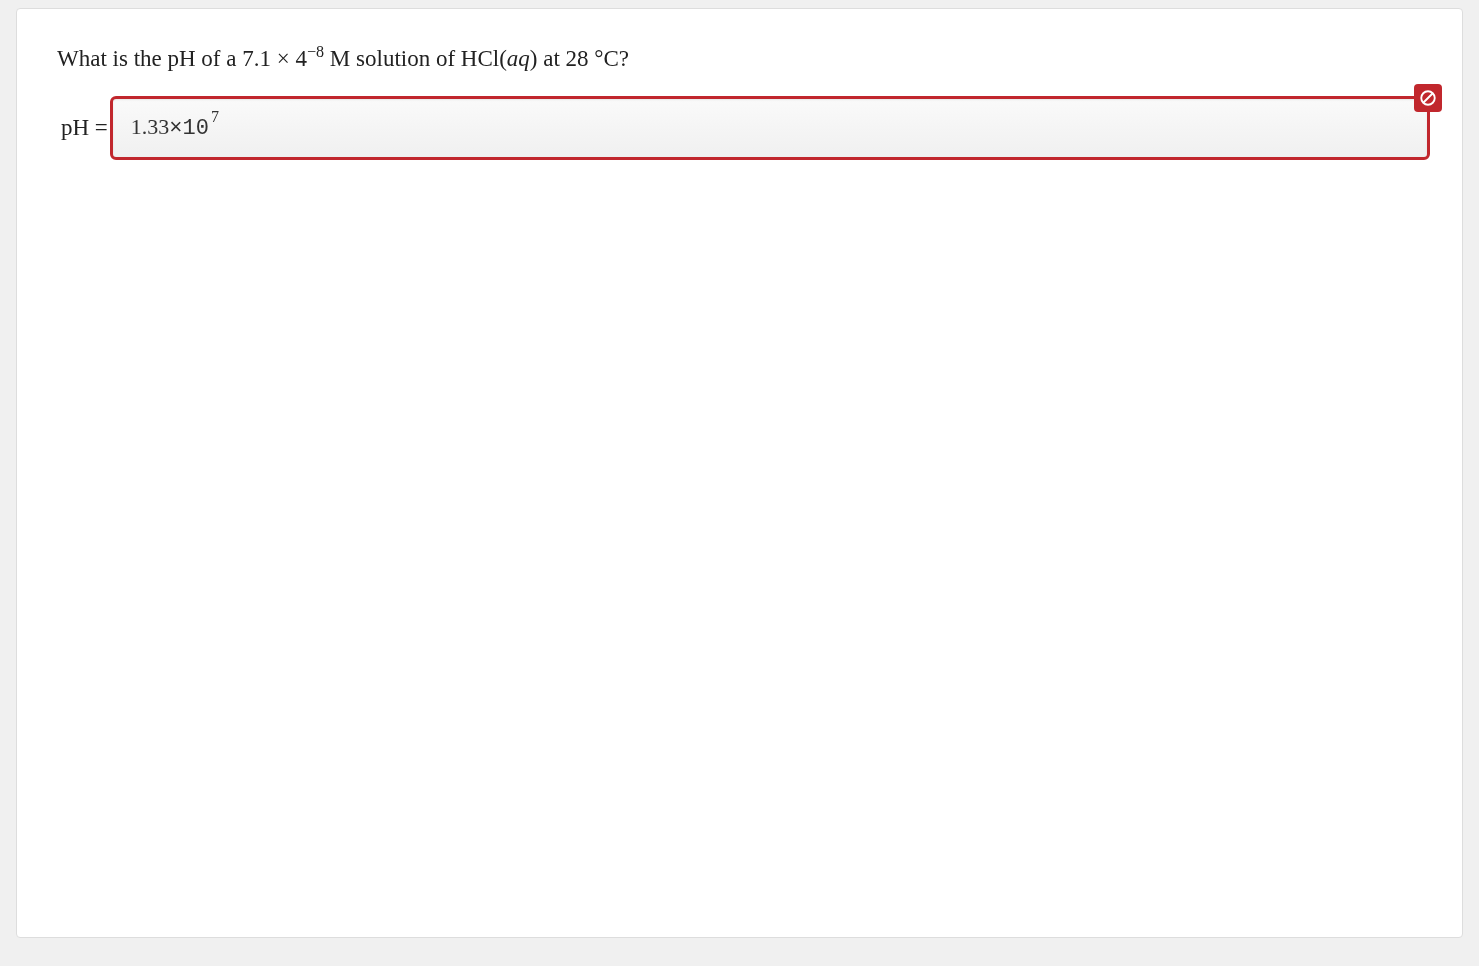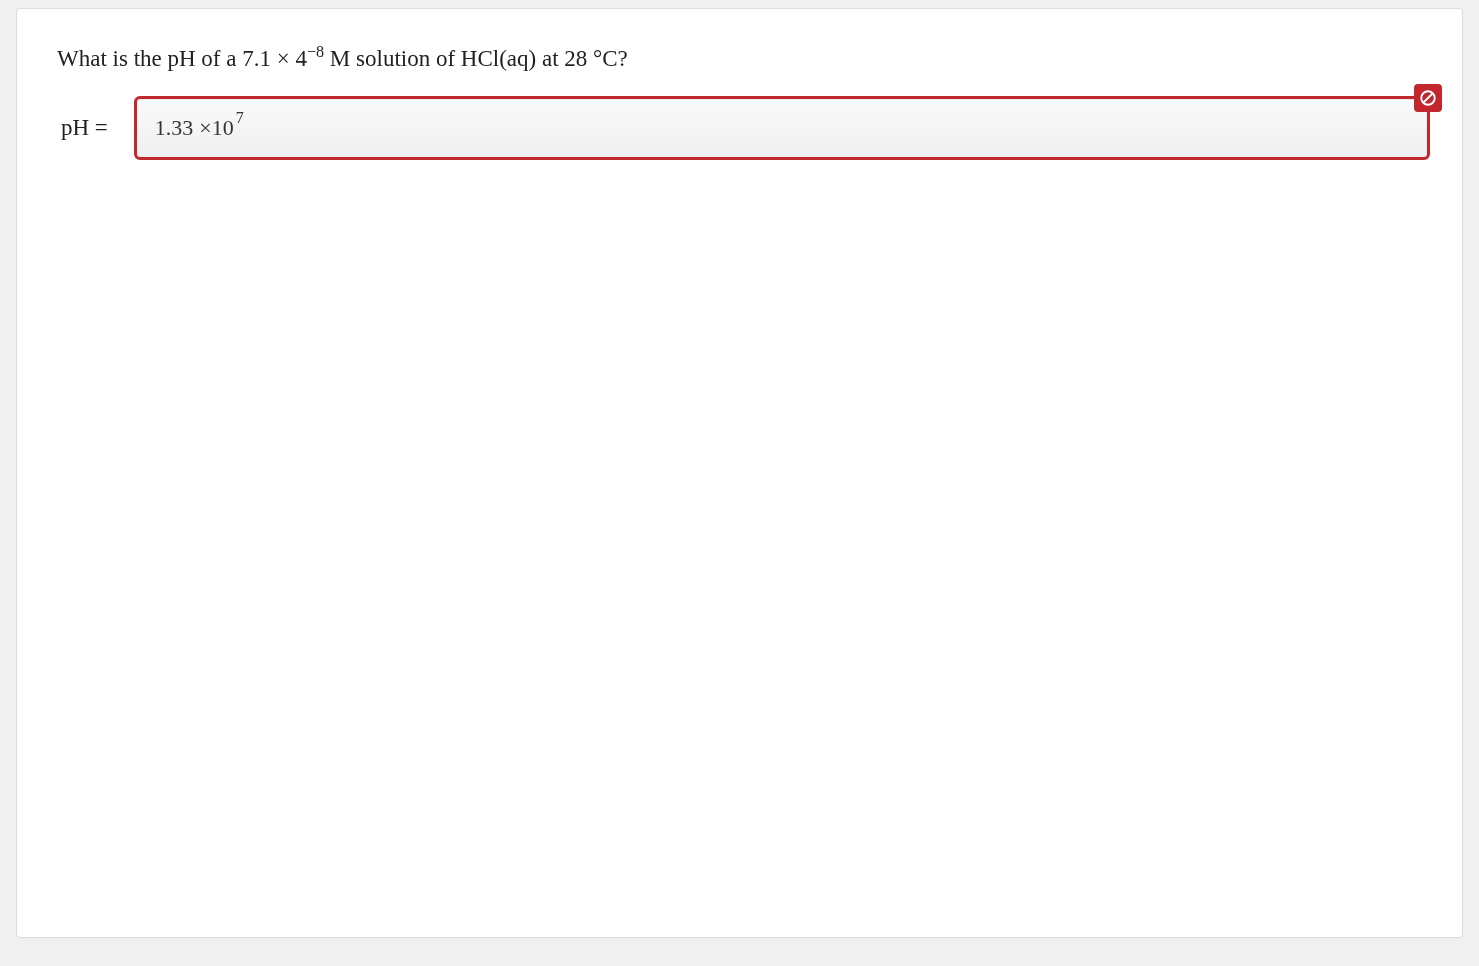--- a/index.html
+++ b/index.html
@@ -30,21 +30,21 @@
       margin-bottom: 18px;
     }
     .instruction-text {
       font-size: 23px;
       color: #222;
       margin-bottom: 60px;
     }
     .answer-row {
       display: flex;
       align-items: center;
-      gap: 26px;
+      gap: 2px;
     }
     .answer-label {
       font-size: 23px;
       color: #222;
       padding-left: 4px;
       white-space: nowrap;
     }
     .answer-input-wrapper {
       flex: 1;
       position: relative;
@@ -61,24 +61,24 @@
       box-shadow: inset 0 1px 2px rgba(0,0,0,0.08);
       height: 64px;
       display: flex;
       align-items: center;
     }
     .answer-value {
       display: inline-flex;
       align-items: baseline;
     }
     .answer-number {
-      margin-right: 6px;
     }
     .mult-base {
       position: relative;
+      font-family: Liberation Mono, monospace;
     }
     .mult-exp {
       position: relative;
       top: -12px;
       font-size: 16px;
       margin-left: 2px;
     }
     .status-icon {
       position: absolute;
       top: -12px;
@@ -89,20 +89,21 @@
       border-radius: 4px;
       display: flex;
       align-items: center;
       justify-content: center;
     }
     .status-icon svg {
       width: 18px;
       height: 18px;
     }
     .italic {
+      font-style: italic;
     }
     sup {
       font-size: 0.7em;
       vertical-align: super;
       line-height: 0;
     }
   </style>
 </head>
 <body>
 

